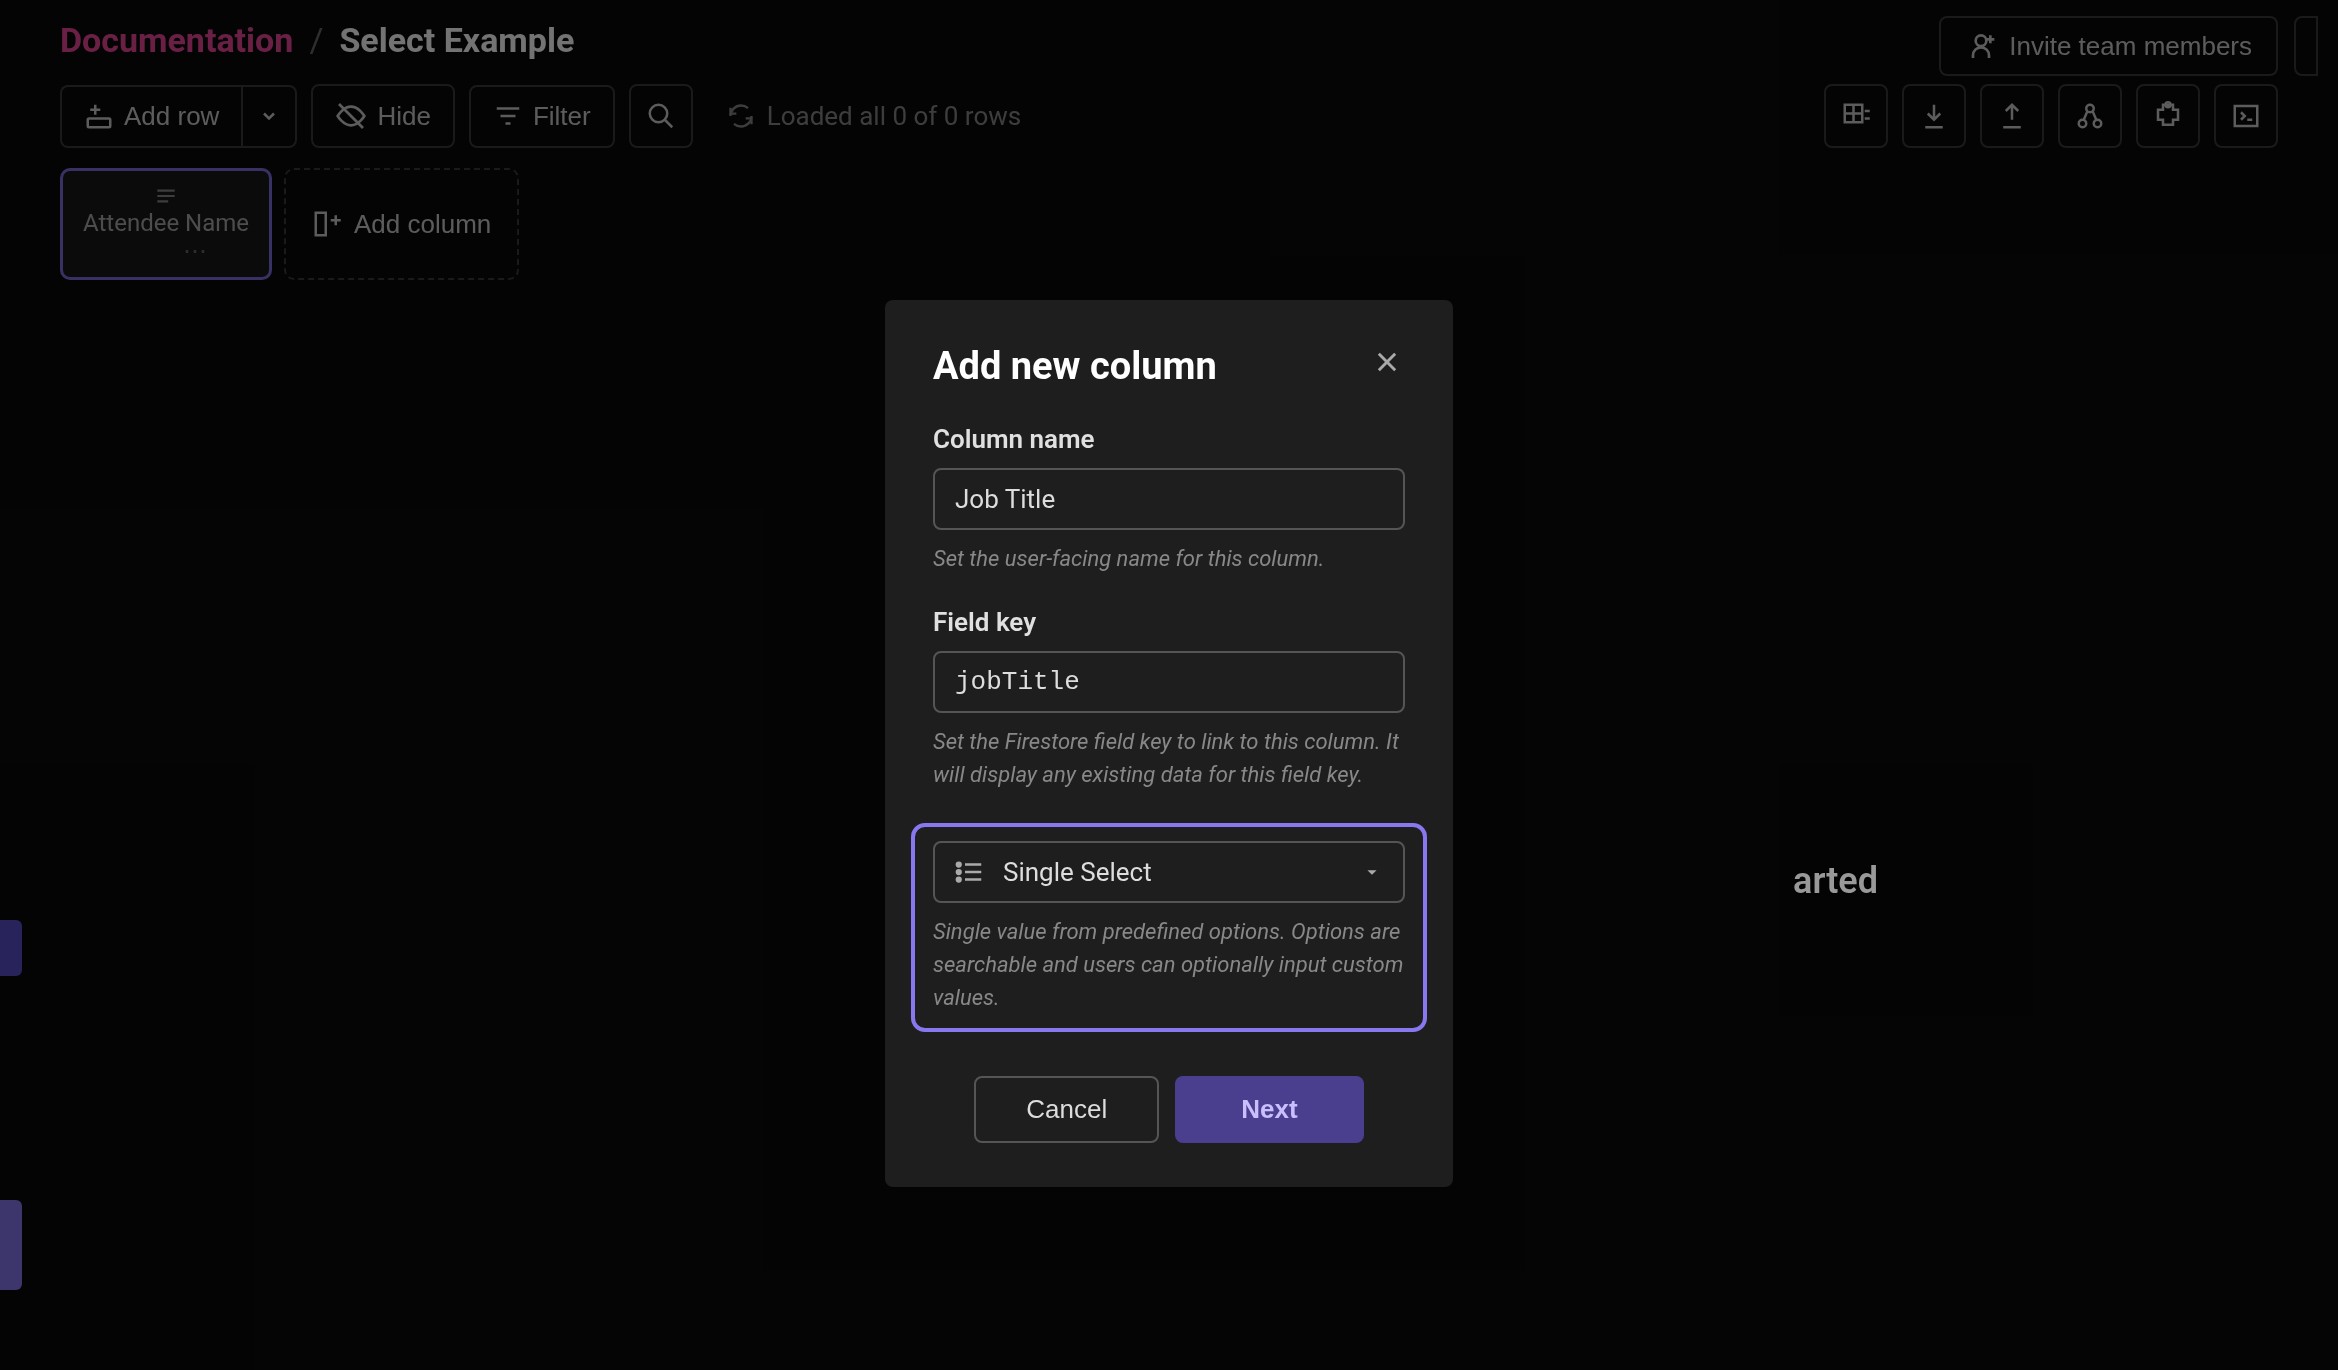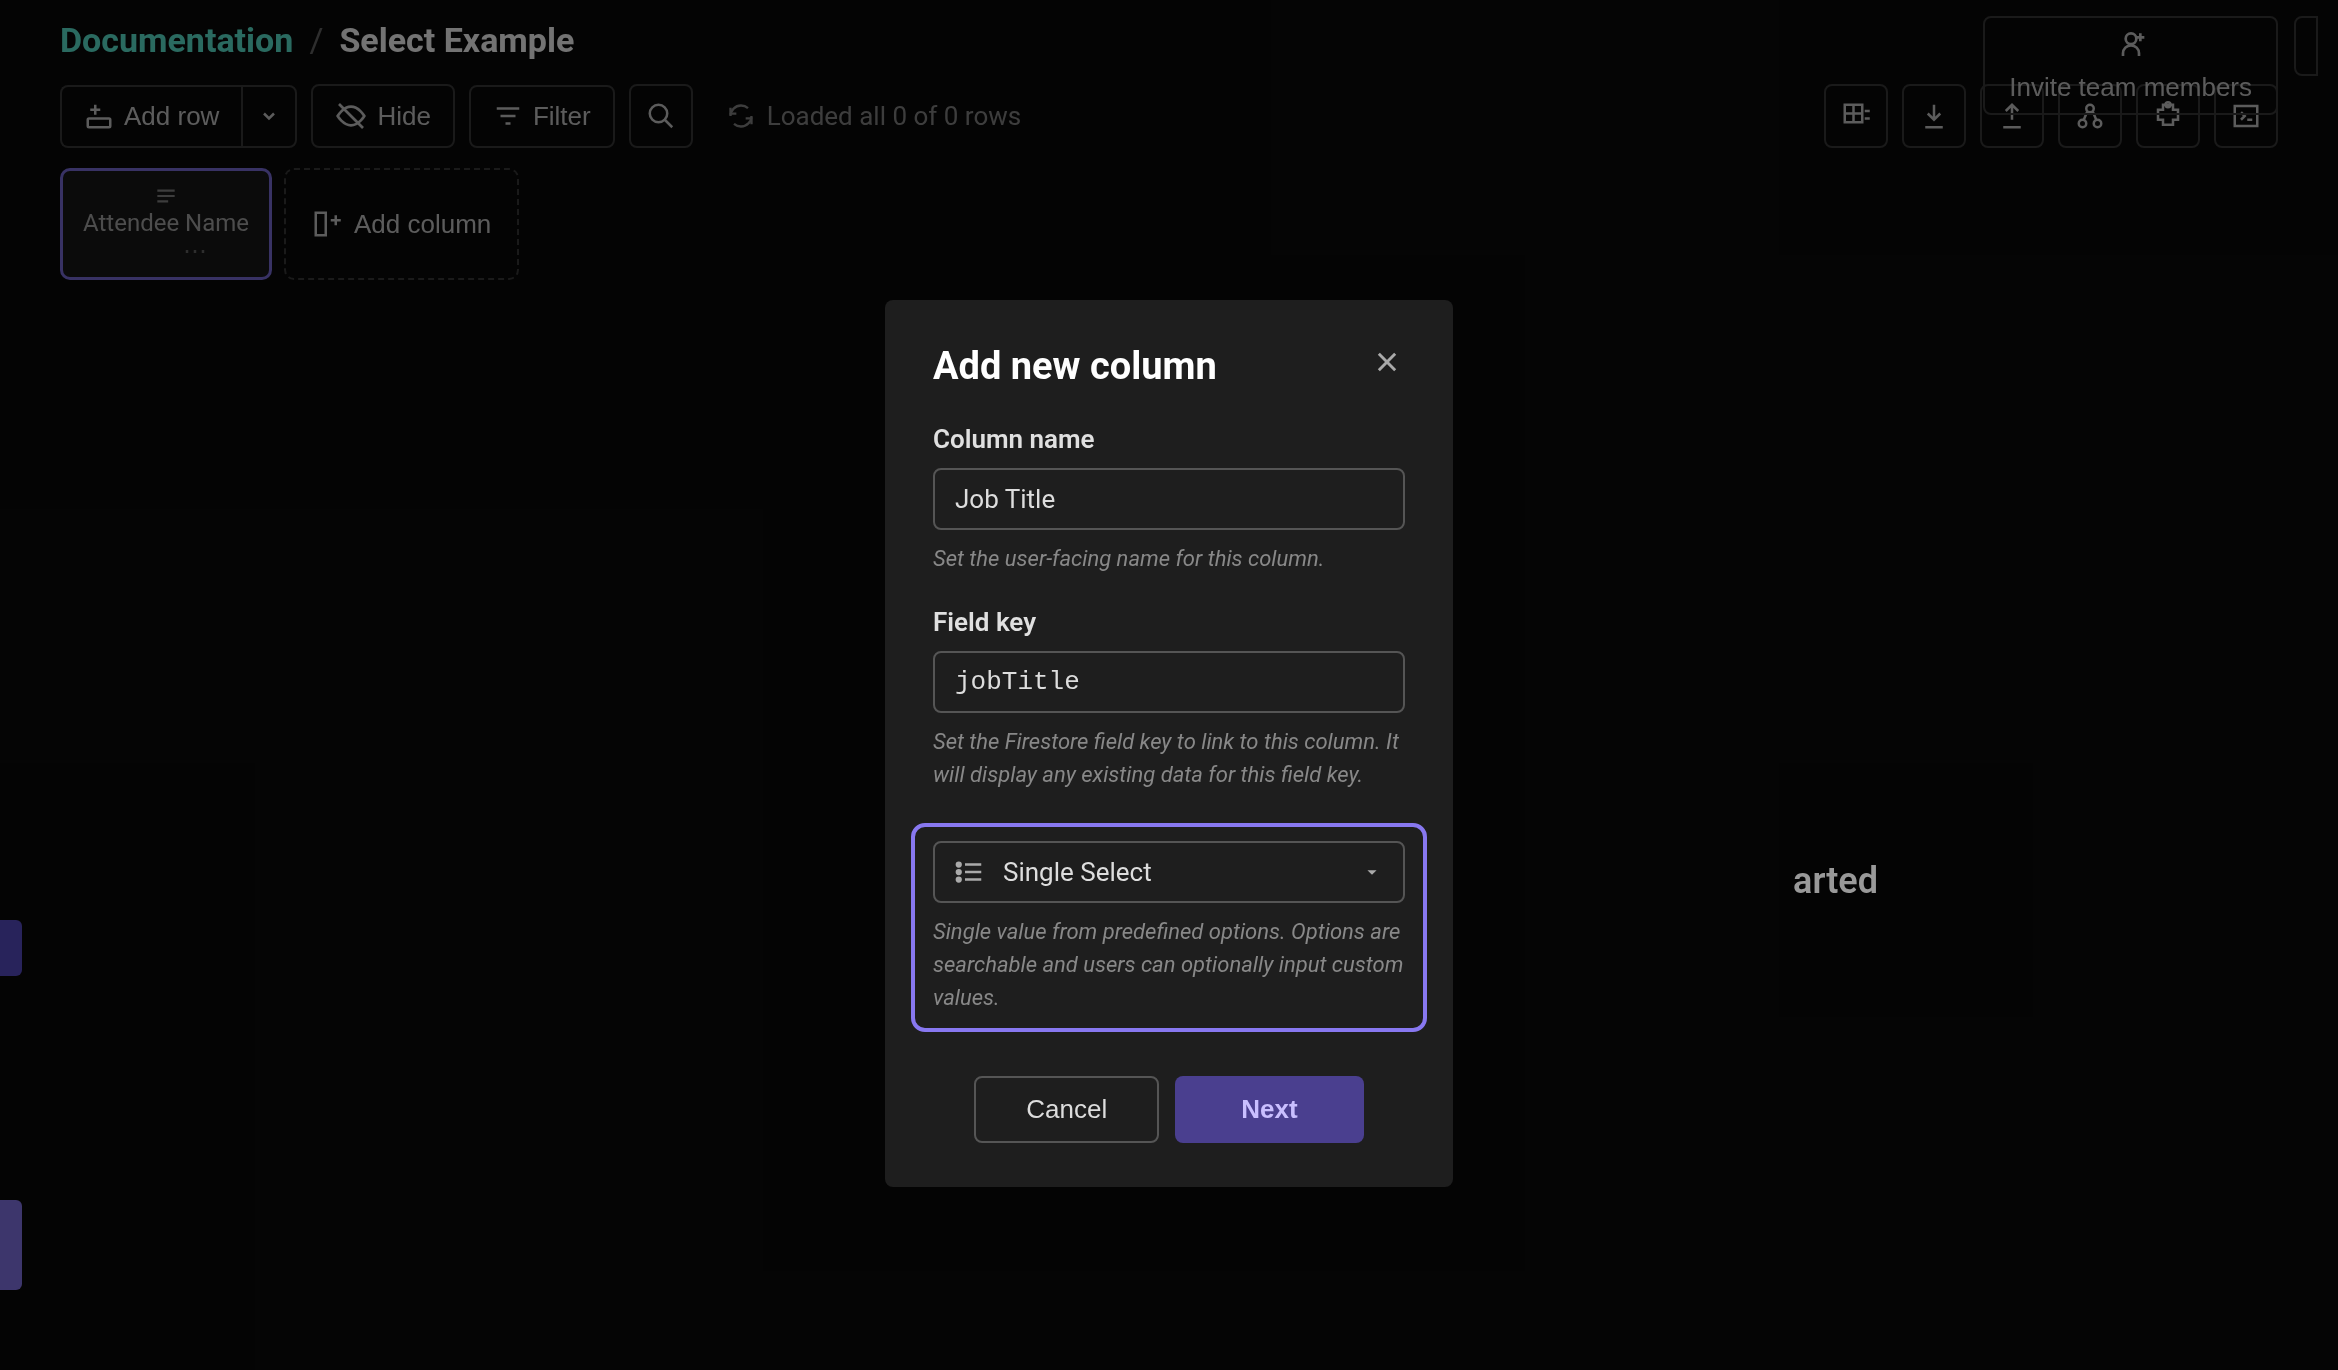--- a/index.html
+++ b/index.html
@@ -25,21 +25,21 @@
     .breadcrumb {
       display: flex;
       align-items: center;
       gap: 16px;
       font-size: 34px;
       font-weight: 700;
       margin-bottom: 24px;
     }
     
     .breadcrumb-root {
-      color: #5eead4;
+      color: #ec4899;
     }
     
     .breadcrumb-sep {
       color: #666;
       font-weight: 400;
     }
     
     .breadcrumb-current {
       color: #fff;
     }
@@ -56,21 +56,20 @@
       display: flex;
       align-items: center;
       gap: 12px;
       padding: 10px 24px;
       border: 2px solid #3a3a3a;
       border-radius: 8px;
       background: transparent;
       color: #ccc;
       font-size: 26px;
       cursor: pointer;
-      flex-direction: column;
     }
     
     .ghost-btn {
       width: 24px;
       height: 60px;
       border: 2px solid #3a3a3a;
       border-radius: 8px 0 0 8px;
       background: transparent;
     }
     

